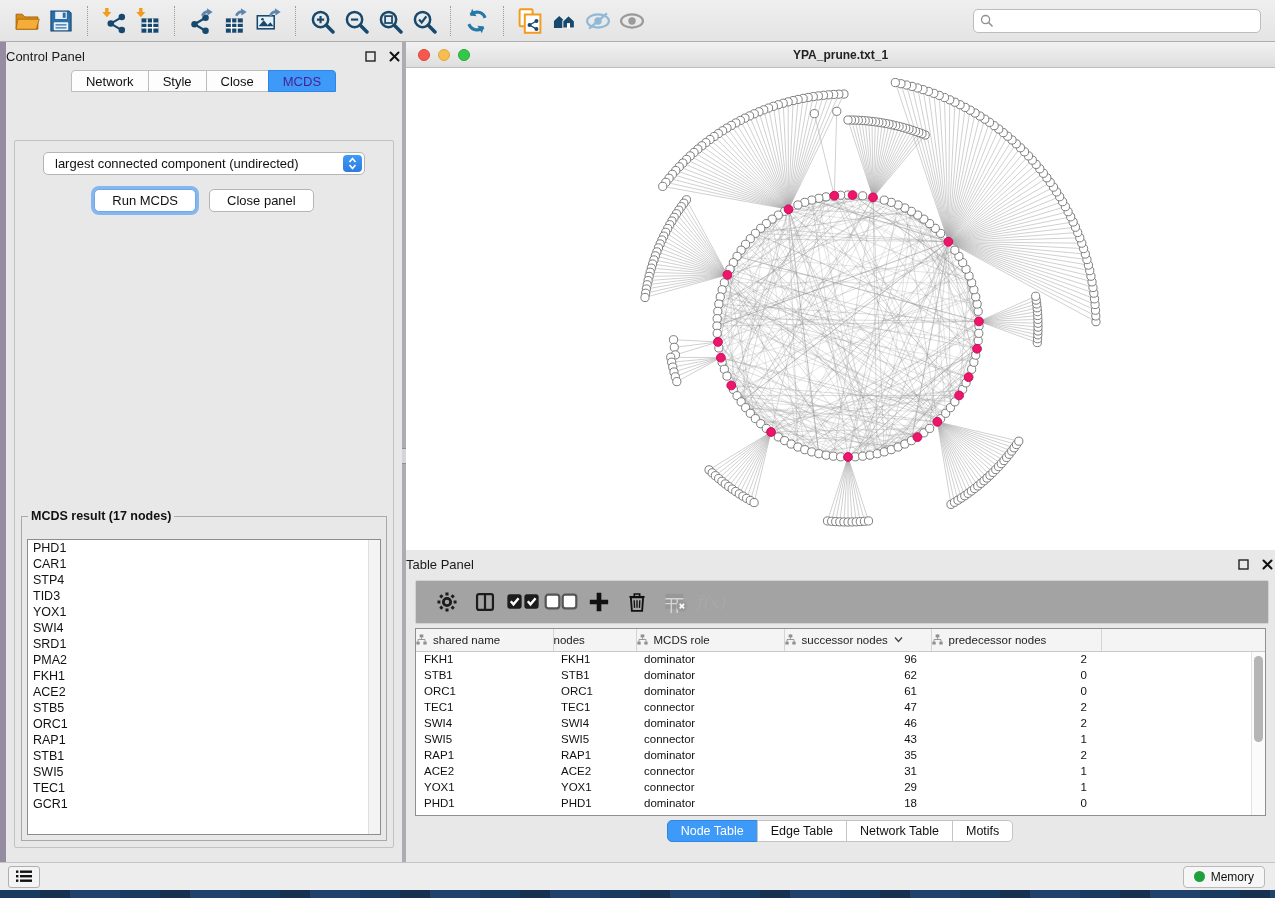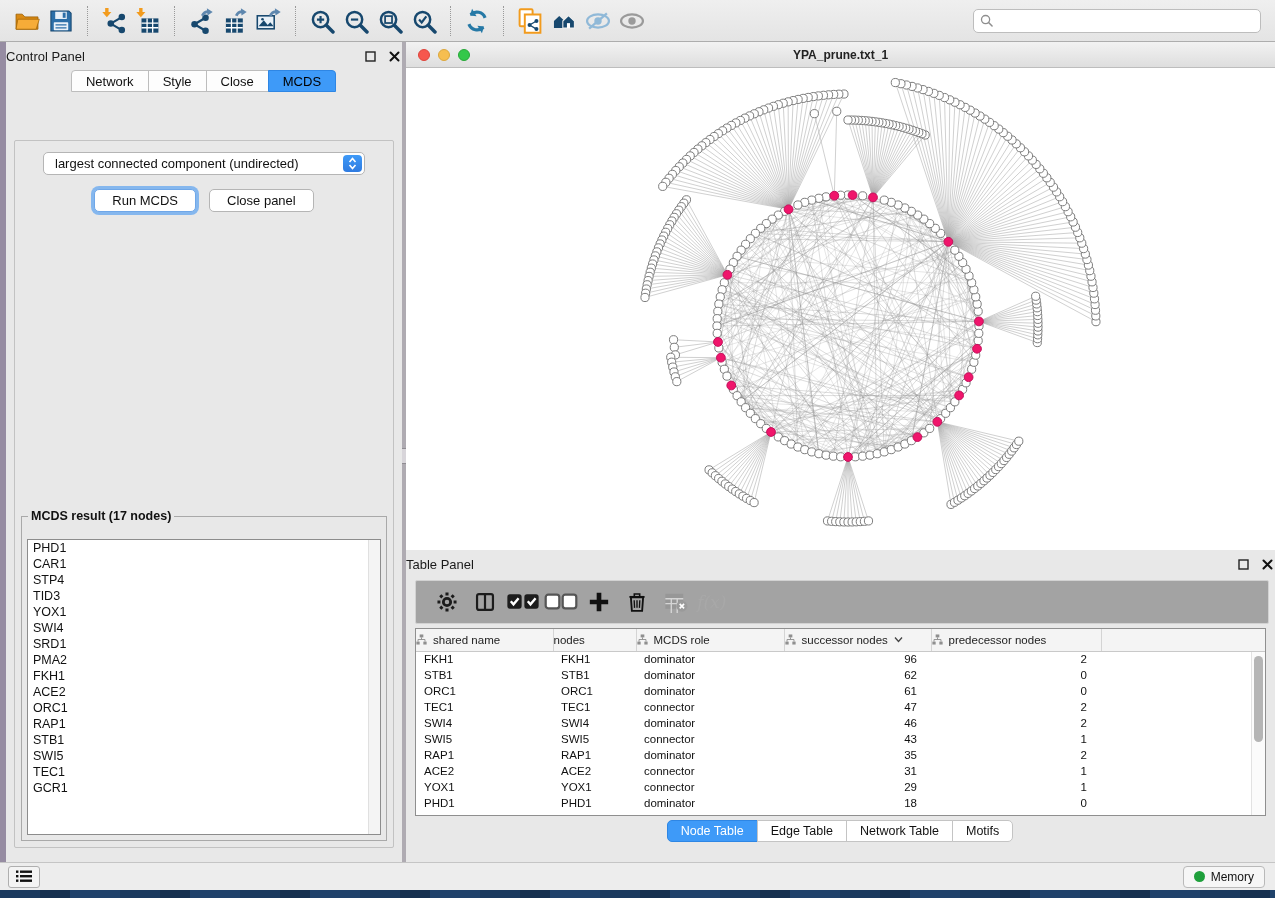--- a/index.html
+++ b/index.html
@@ -29,21 +29,21 @@
     font-size:13px; color:#1a1a1a; }
   .panel-head .spacer { flex:1; }
   .win-ico { width:16px; height:16px; display:flex; align-items:center; justify-content:center; margin-left:8px; }
   .win-ico svg { width:11px; height:11px; }
 
   .cp-tabs { display:flex; justify-content:center; position:relative; z-index:2; }
   .cp-tab { height:22px; padding:0 14px; background:#FDFDFD; border:1px solid #BDBDBD;
     margin-left:-1px; font-size:13px; display:flex; align-items:center; color:#111; }
   .cp-tab:first-child { border-radius:4px 0 0 0; }
   .cp-tab:last-child  { border-radius:0 4px 0 0; }
-  .cp-tab.active { background:var(--accent,#3E9AF8); color:#000000; border-color:#2E86E4; }
+  .cp-tab.active { background:var(--accent,#3E9AF8); color:#4c1d95; border-color:#2E86E4; }
 
   .cp-box { position:absolute; left:8px; right:8px; top:98px; bottom:14px;
     border:1px solid #C2C2C2; border-radius:2px; background:#E8E8E8; }
   .crit-label { text-align:center; font-size:13px; margin-top:22px; color:#111; }
   .select-box { position:relative; margin:11px 28px 0 28px; height:23px; background:#fff;
     border:1px solid #B5B5B5; border-radius:5px; font-size:13px; display:flex;
     align-items:center; padding-left:11px; color:#111; }
   .select-stepper { position:absolute; right:2px; top:2px; width:19px; height:17px;
     border-radius:4px; background:linear-gradient(var(--accent,#62A8F8),#2F7BE0);
     display:flex; flex-direction:column; align-items:center; justify-content:center; }
@@ -322,20 +322,21 @@
               <div class="result-item">PHD1</div>
               <div class="result-item">CAR1</div>
               <div class="result-item">STP4</div>
               <div class="result-item">TID3</div>
               <div class="result-item">YOX1</div>
               <div class="result-item">SWI4</div>
               <div class="result-item">SRD1</div>
               <div class="result-item">PMA2</div>
               <div class="result-item">FKH1</div>
               <div class="result-item">ACE2</div>
+              <div class="result-item">STB5</div>
               <div class="result-item">ORC1</div>
               <div class="result-item">RAP1</div>
               <div class="result-item">STB1</div>
               <div class="result-item">SWI5</div>
               <div class="result-item">TEC1</div>
               <div class="result-item">GCR1</div>
             </div>
           <div class="result-scroll"></div>
         </div>
       </fieldset>

